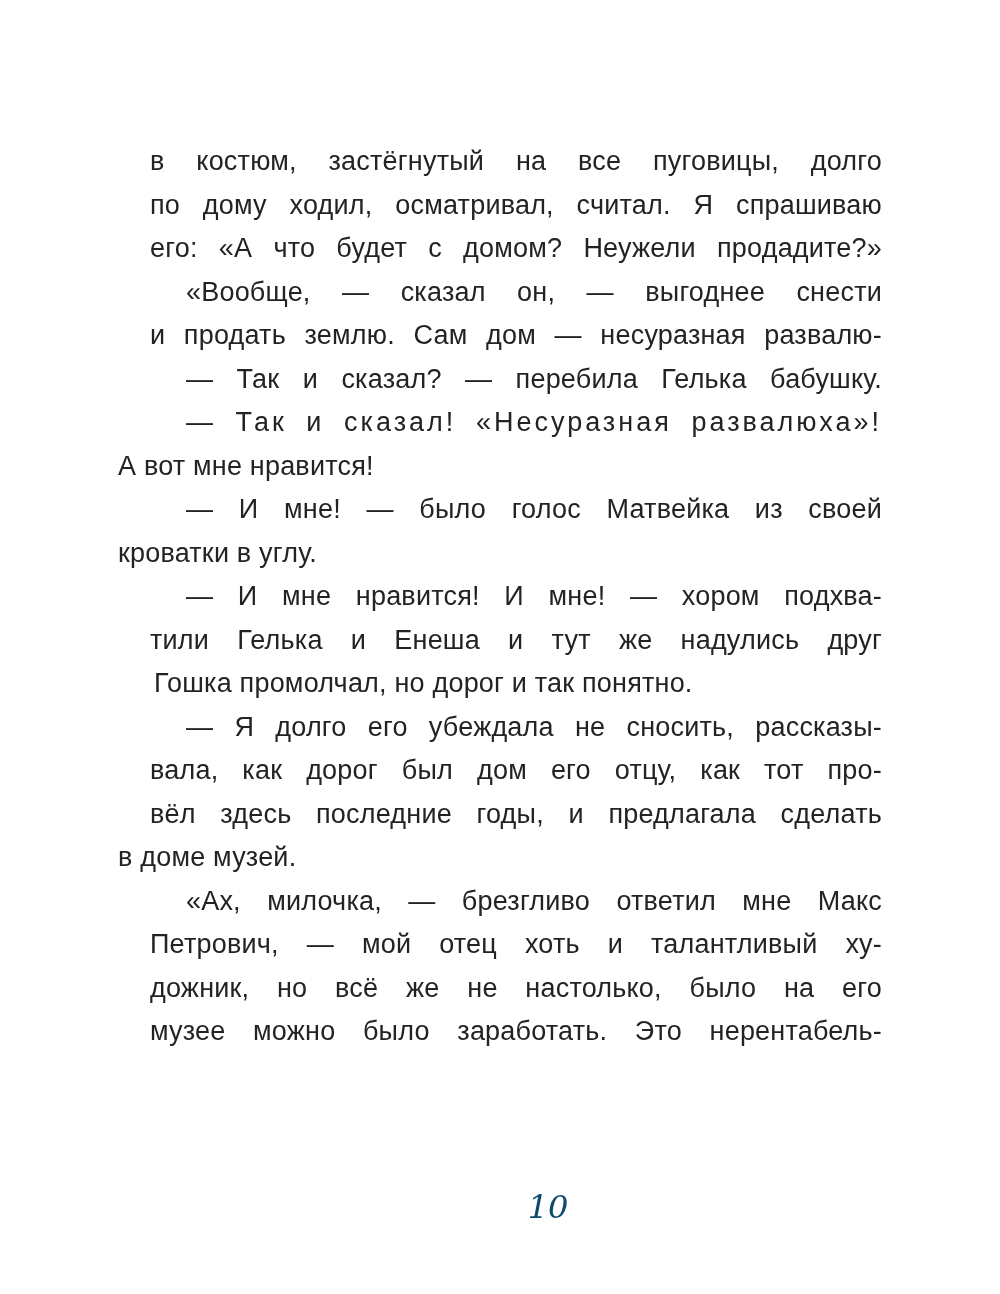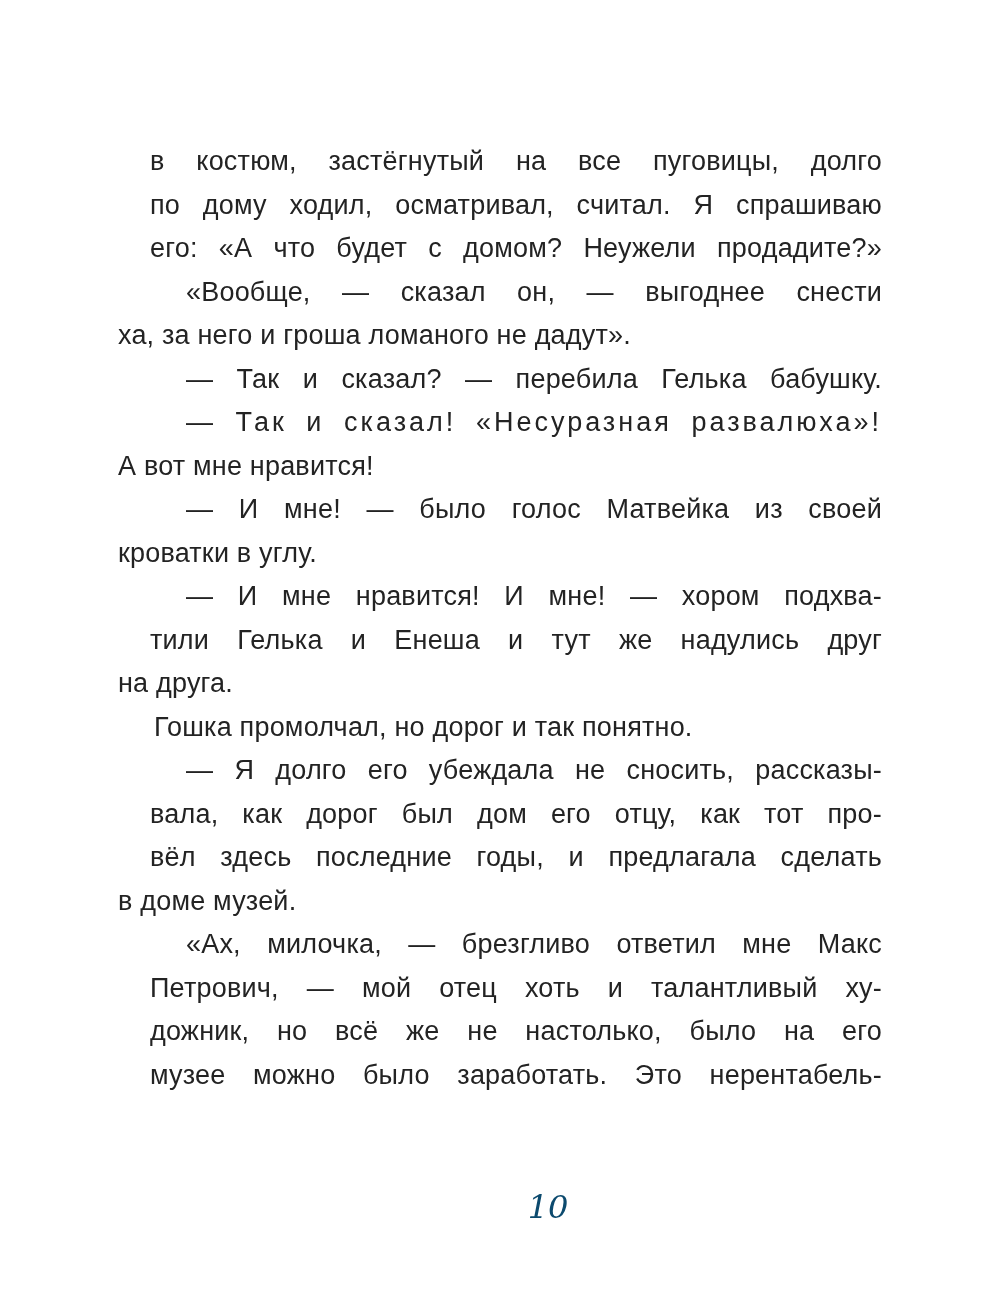--- a/index.html
+++ b/index.html
@@ -64,37 +64,36 @@
 
 <div class="page">
   <div class="text-block" style="color: rgb(35, 35, 35);">
       <div class="paragraph">
         <div class="line j">в костюм, застёгнутый на все пуговицы, долго</div>
         <div class="line j">по дому ходил, осматривал, считал. Я спрашиваю</div>
         <div class="line j">его: «А что будет с домом? Неужели продадите?»</div>
       </div>
       <div class="paragraph">
         <div class="line j ind">«Вообще, — сказал он, — выгоднее снести</div>
-        <div class="line">ха, за него и гроша ломаного не дадут».</div>
+        <div class="line j">и продать землю. Сам дом — несуразная развалю-</div>
       </div>
       <div class="paragraph">
         <div class="line j ind">— Так и сказал? — перебила Гелька бабушку.</div>
       </div>
       <div class="paragraph">
         <div class="line j ind ls">— Так и сказал! «Несуразная развалюха»!</div>
         <div class="line">А вот мне нравится!</div>
       </div>
       <div class="paragraph">
         <div class="line j ind">— И мне! — было голос Матвейка из своей</div>
         <div class="line">кроватки в углу.</div>
       </div>
       <div class="paragraph">
         <div class="line j ind">— И мне нравится! И мне! — хором подхва-</div>
         <div class="line j">тили Гелька и Енеша и тут же надулись друг</div>
-        <div class="line">на друга.</div>
       </div>
       <div class="paragraph">
         <div class="line ind">Гошка промолчал, но дорог и так понятно.</div>
       </div>
       <div class="paragraph">
         <div class="line j ind">— Я долго его убеждала не сносить, рассказы-</div>
         <div class="line j">вала, как дорог был дом его отцу, как тот про-</div>
         <div class="line j">вёл здесь последние годы, и предлагала сделать</div>
         <div class="line">в доме музей.</div>
       </div>

